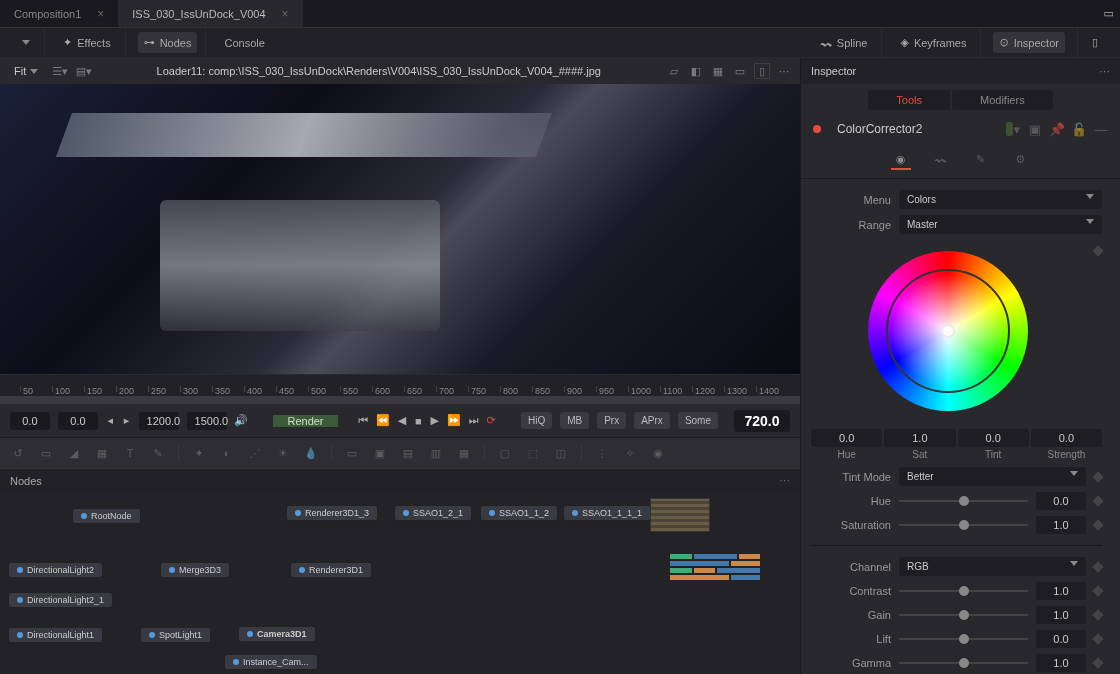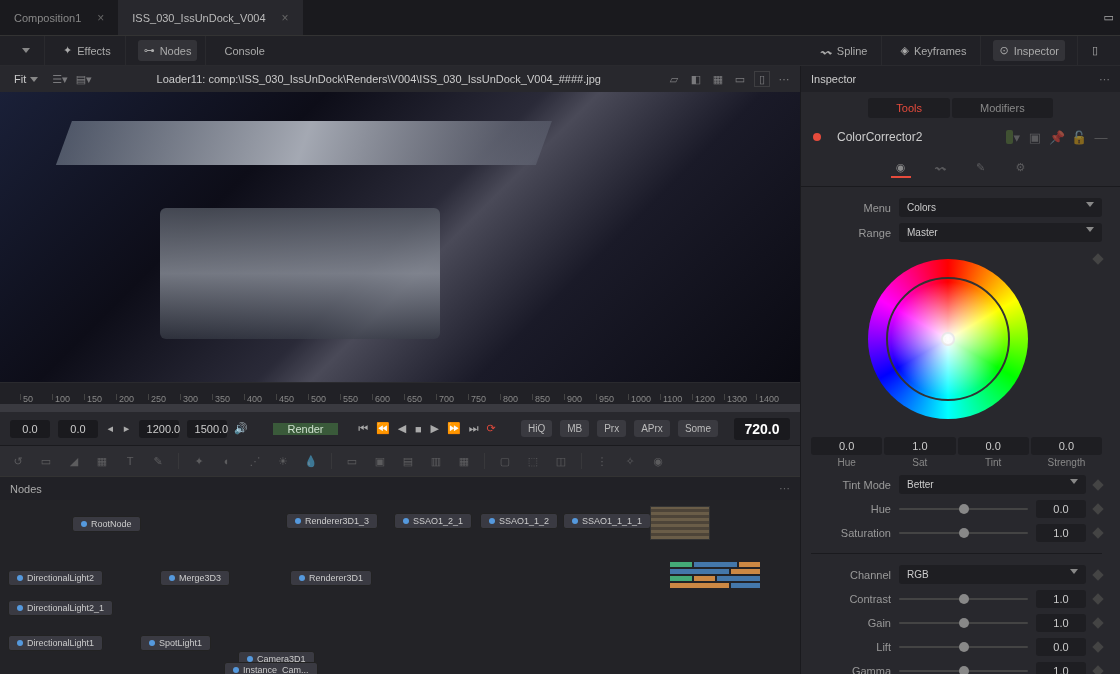--- a/index.html
+++ b/index.html
@@ -1,20 +1,20 @@
 <!DOCTYPE html>
 <html><head>
 <meta charset="utf-8">
 <style>
 *{margin:0;padding:0;box-sizing:border-box;font-family:Arial,sans-serif;}
 body{background:#212126;color:#8b8b8b;font-size:11px;width:1120px;height:674px;overflow:hidden;}
 .app{display:flex;flex-direction:column;height:100%;}
 
 
-.tabs-bar{display:flex;align-items:center;height:36px;background:#1a1a1e;border-bottom:1px solid #333;}
+.tabs-bar{display:flex;align-items:center;height:28px;background:#1a1a1e;border-bottom:1px solid #333;}
 .tab{padding:0 14px;height:100%;display:flex;align-items:center;gap:16px;color:#888;font-size:11px;cursor:pointer;}
 .tab.active{background:#28282d;color:#bbb;}
 .tab .close{color:#666;font-size:12px;}
 
 
 .toolbar{display:flex;align-items:center;height:30px;background:#212126;border-bottom:1px solid #2a2a2e;padding:0 8px;gap:4px;}
 .tool-group{display:flex;align-items:center;gap:4px;padding:0 8px;height:100%;}
 .tool-group.sep{border-right:1px solid #2a2a2e;}
 .tool-btn{display:flex;align-items:center;gap:5px;padding:4px 6px;color:#aaa;cursor:pointer;}
 .tool-btn.active{background:#333338;border-radius:3px;}
@@ -305,21 +305,21 @@
             <span>DirectionalLight1</span>
           </div>
         <div class="node" style="top:135px;left:140px;">
             <span class="dot blue"></span>
             <span>SpotLight1</span>
           </div>
         <div class="node" style="top:70px;left:160px;">
             <span class="dot blue"></span>
             <span>Merge3D3</span>
           </div>
-        <div class="node" style="top:151px;left:238px;">
+        <div class="node" style="top:134px;left:238px;font-weight:bold;">
             <span class="dot blue"></span>
             <span>Camera3D1</span>
           </div>
         <div class="node" style="top:162px;left:224px;">
             <span class="dot blue"></span>
             <span>Instance_Cam...</span>
           </div>
         <div class="node" style="top:13px;left:286px;">
             <span class="dot blue"></span>
             <span>Renderer3D1_3</span>

